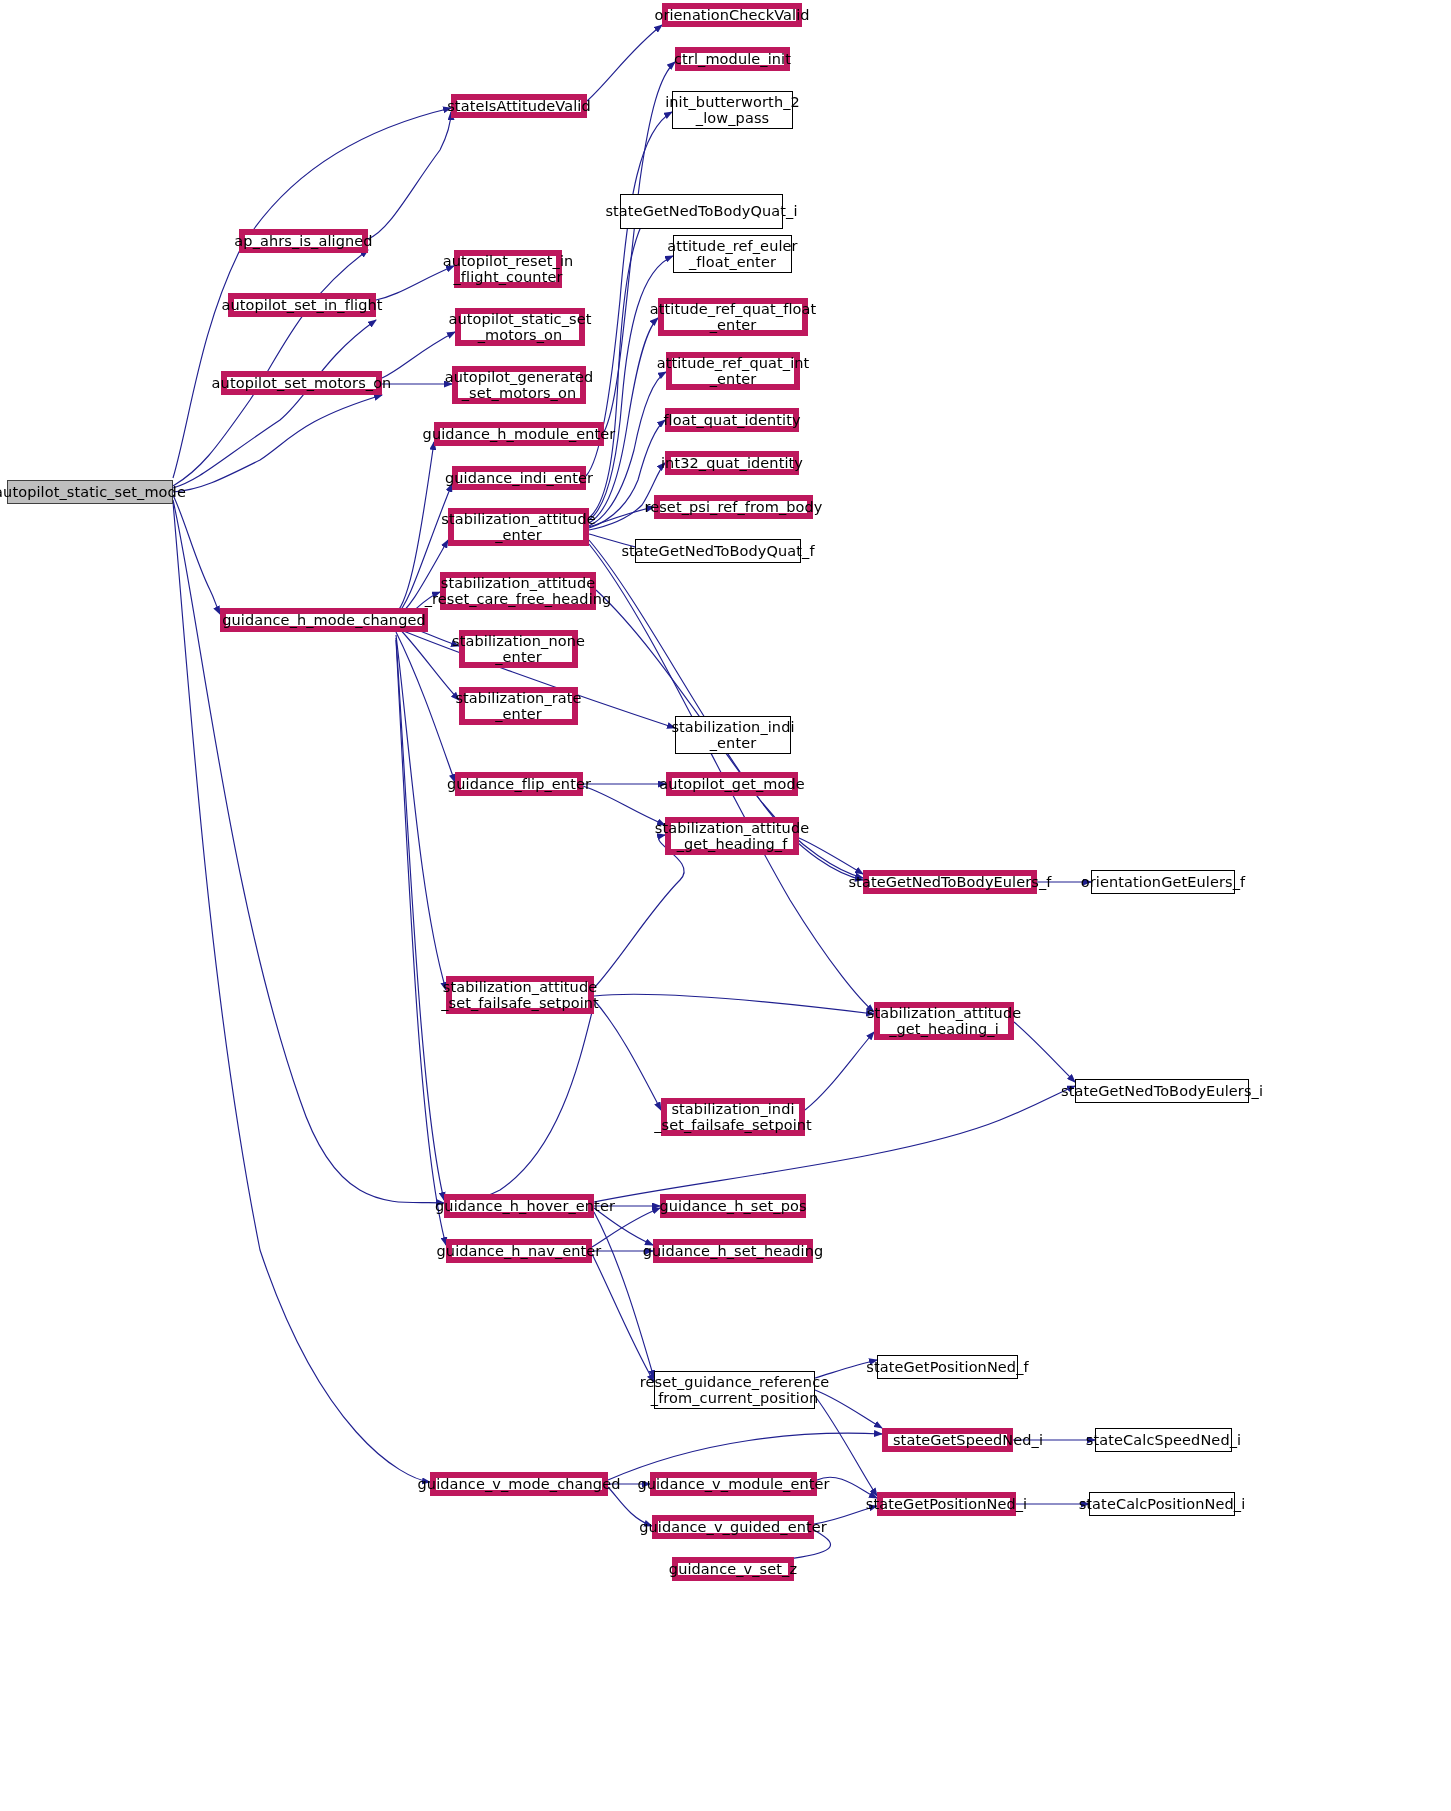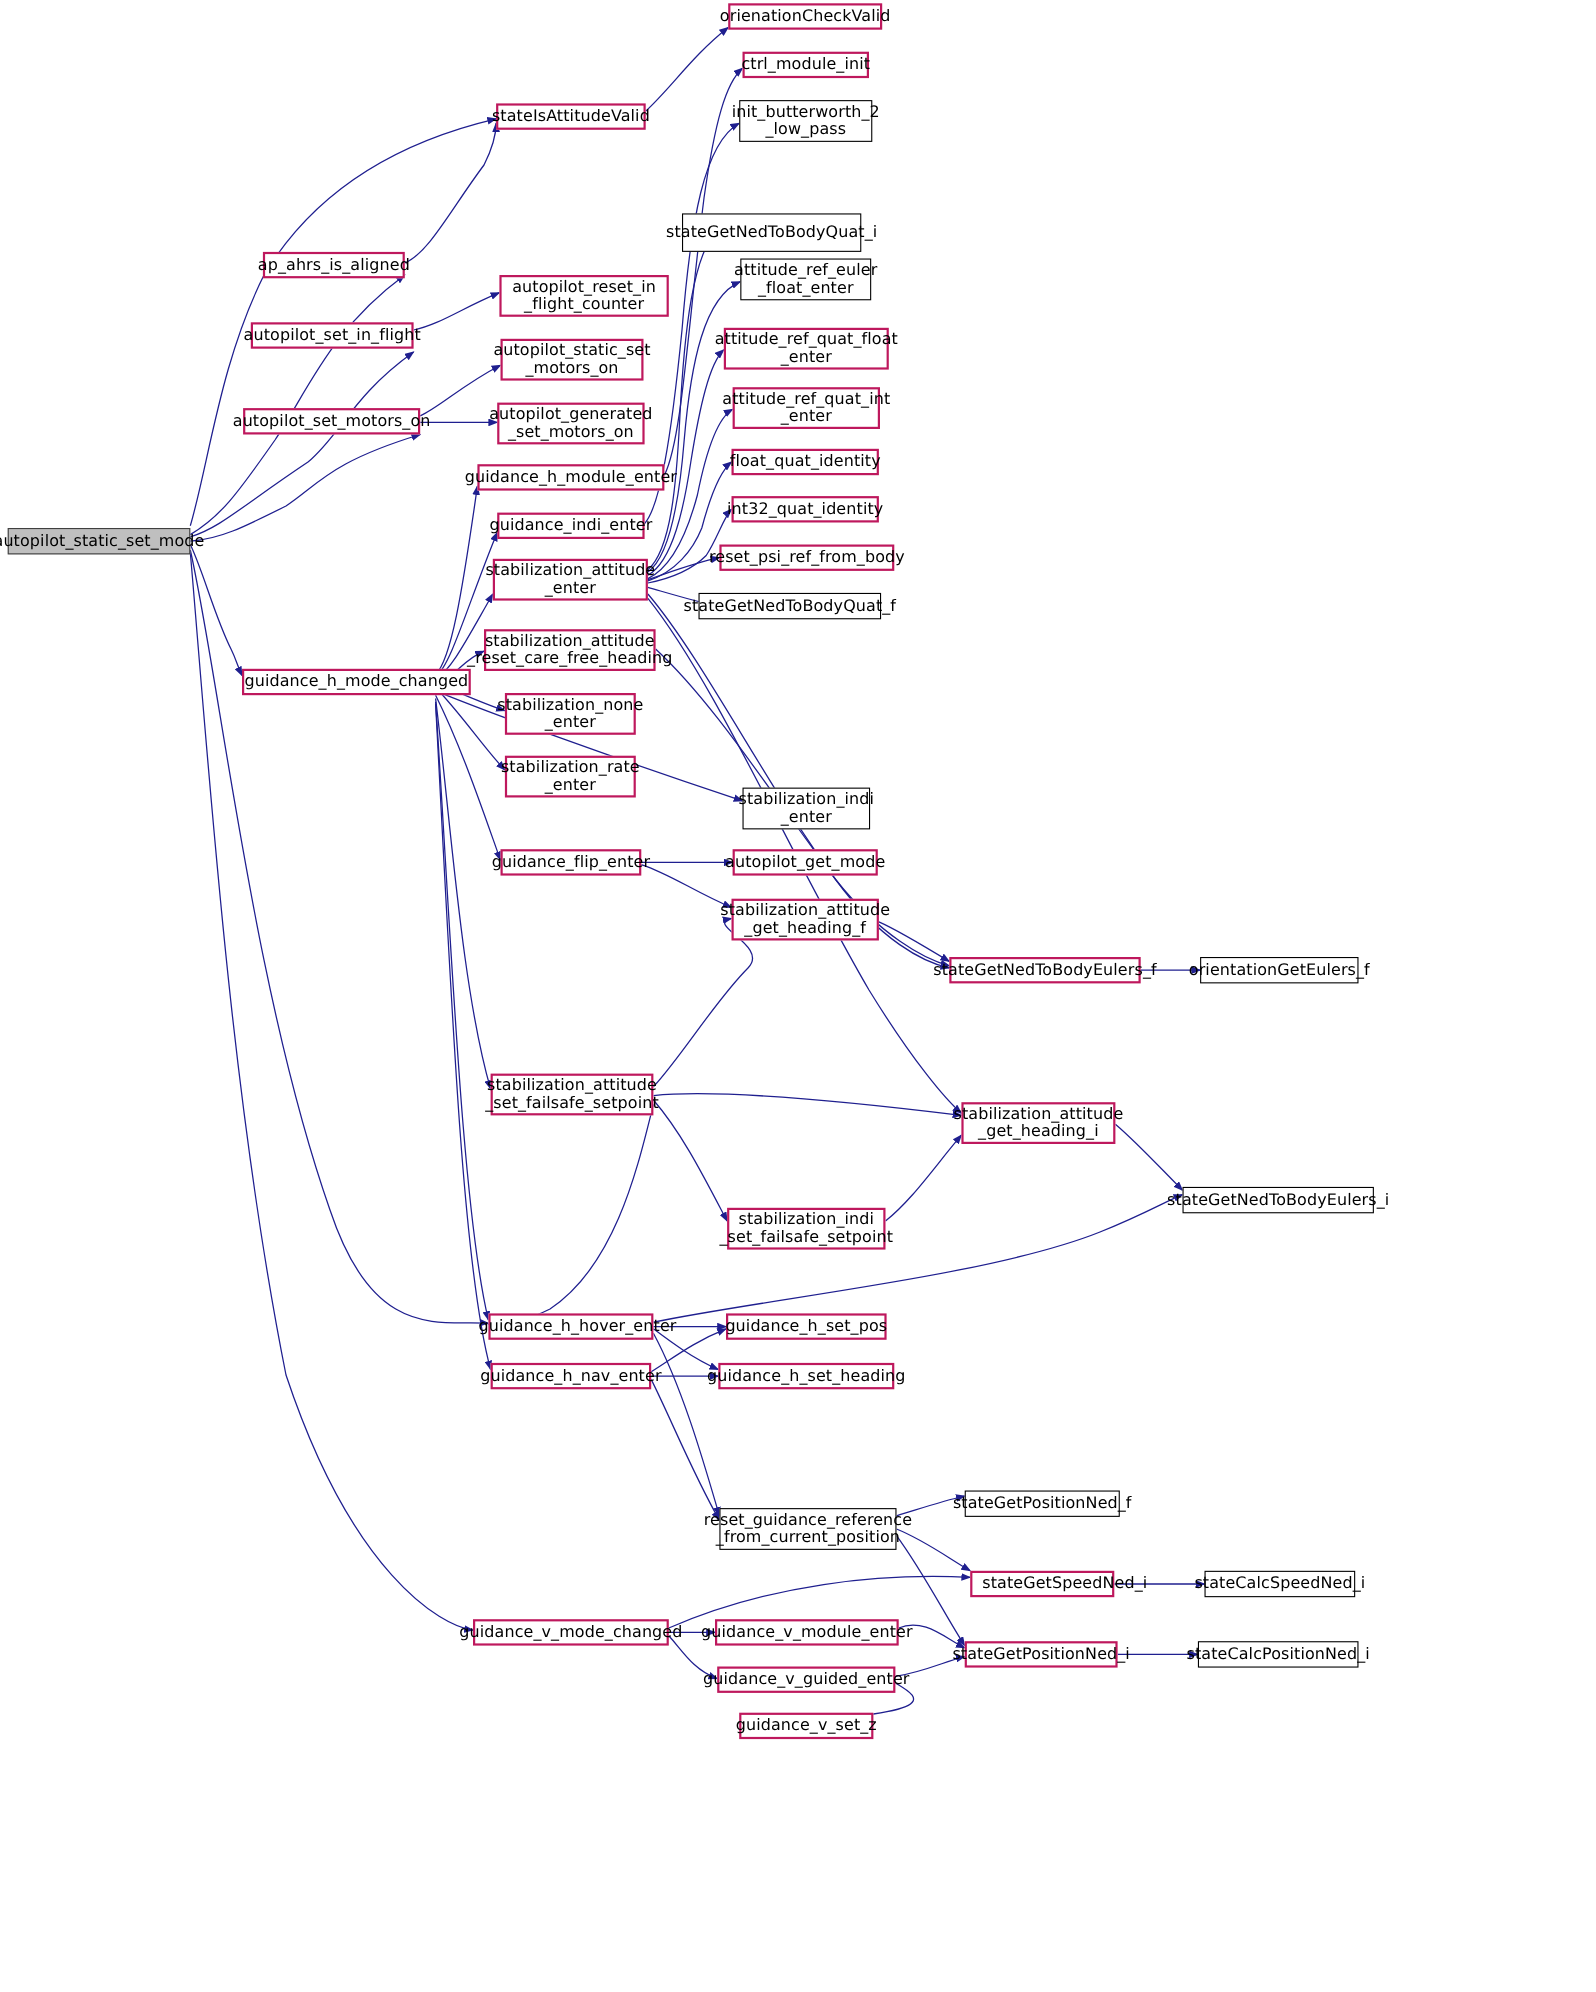--- a/index.html
+++ b/index.html
@@ -23,21 +23,21 @@
     pointer-events: none;
   }
   .node {
     position: absolute;
     box-sizing: border-box;
     display: flex;
     align-items: center;
     justify-content: center;
     text-align: center;
     background: #ffffff;
-    border: 2px solid #be185d;
+    border: 6px solid #be185d;
     color: #000000;
     font-size: 14.5px;
     line-height: 1.12;
     letter-spacing: 0.1px;
     white-space: pre-line;
     padding: 0 3px;
     cursor: pointer;
   }
   .node.red {
     border: 1px solid #000000;
@@ -147,21 +147,21 @@
 _enter</div>
       <div class="node" style="left: 666px; top: 352px; width: 134px; height: 38px;">attitude_ref_quat_int
 _enter</div>
       <div class="node" style="left: 665px; top: 408px; width: 134px; height: 24px;">float_quat_identity</div>
       <div class="node" style="left: 665px; top: 451px; width: 134px; height: 24px;">int32_quat_identity</div>
       <div class="node" style="left: 654px; top: 495px; width: 159px; height: 24px;">reset_psi_ref_from_body</div>
       <div class="node red" style="left: 635px; top: 539px; width: 166px; height: 24px;">stateGetNedToBodyQuat_f</div>
       <div class="node" style="left: 239px; top: 229px; width: 129px; height: 24px;">ap_ahrs_is_aligned</div>
       <div class="node" style="left: 228px; top: 293px; width: 148px; height: 24px;">autopilot_set_in_flight</div>
       <div class="node" style="left: 221px; top: 371px; width: 161px; height: 24px;">autopilot_set_motors_on</div>
-      <div class="node" style="left: 454px; top: 250px; width: 154px; height: 38px;">autopilot_reset_in
+      <div class="node" style="left: 454px; top: 250px; width: 108px; height: 38px;">autopilot_reset_in
 _flight_counter</div>
       <div class="node" style="left: 455px; top: 308px; width: 130px; height: 38px;">autopilot_static_set
 _motors_on</div>
       <div class="node" style="left: 452px; top: 366px; width: 134px; height: 38px;">autopilot_generated
 _set_motors_on</div>
       <div class="node" style="left: 434px; top: 422px; width: 170px; height: 24px;">guidance_h_module_enter</div>
       <div class="node" style="left: 452px; top: 466px; width: 134px; height: 24px;">guidance_indi_enter</div>
       <div class="node" style="left: 448px; top: 508px; width: 141px; height: 38px;">stabilization_attitude
 _enter</div>
       <div class="node" style="left: 440px; top: 572px; width: 156px; height: 38px;">stabilization_attitude

